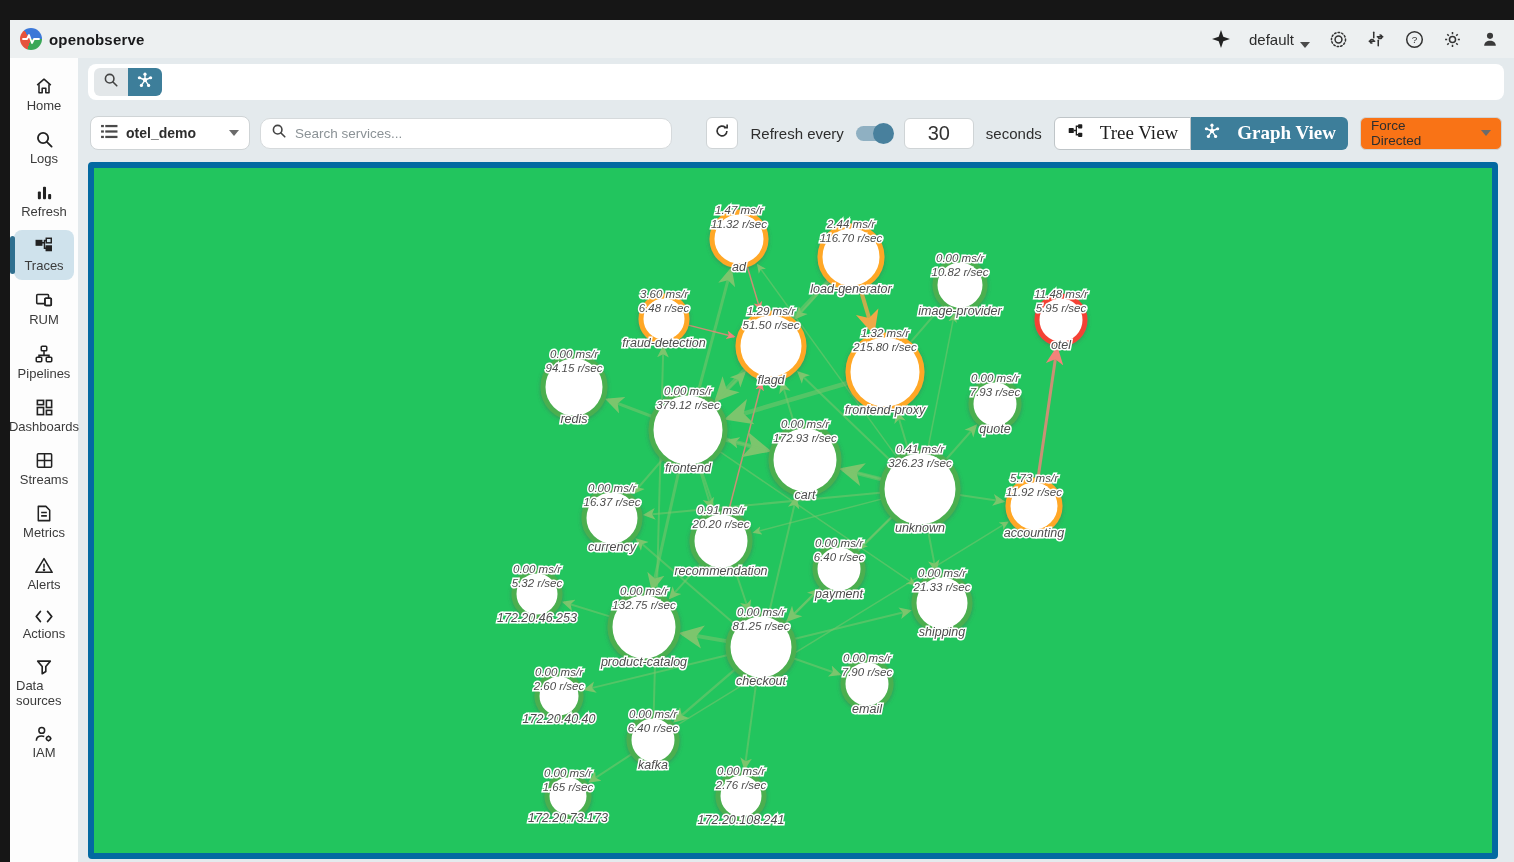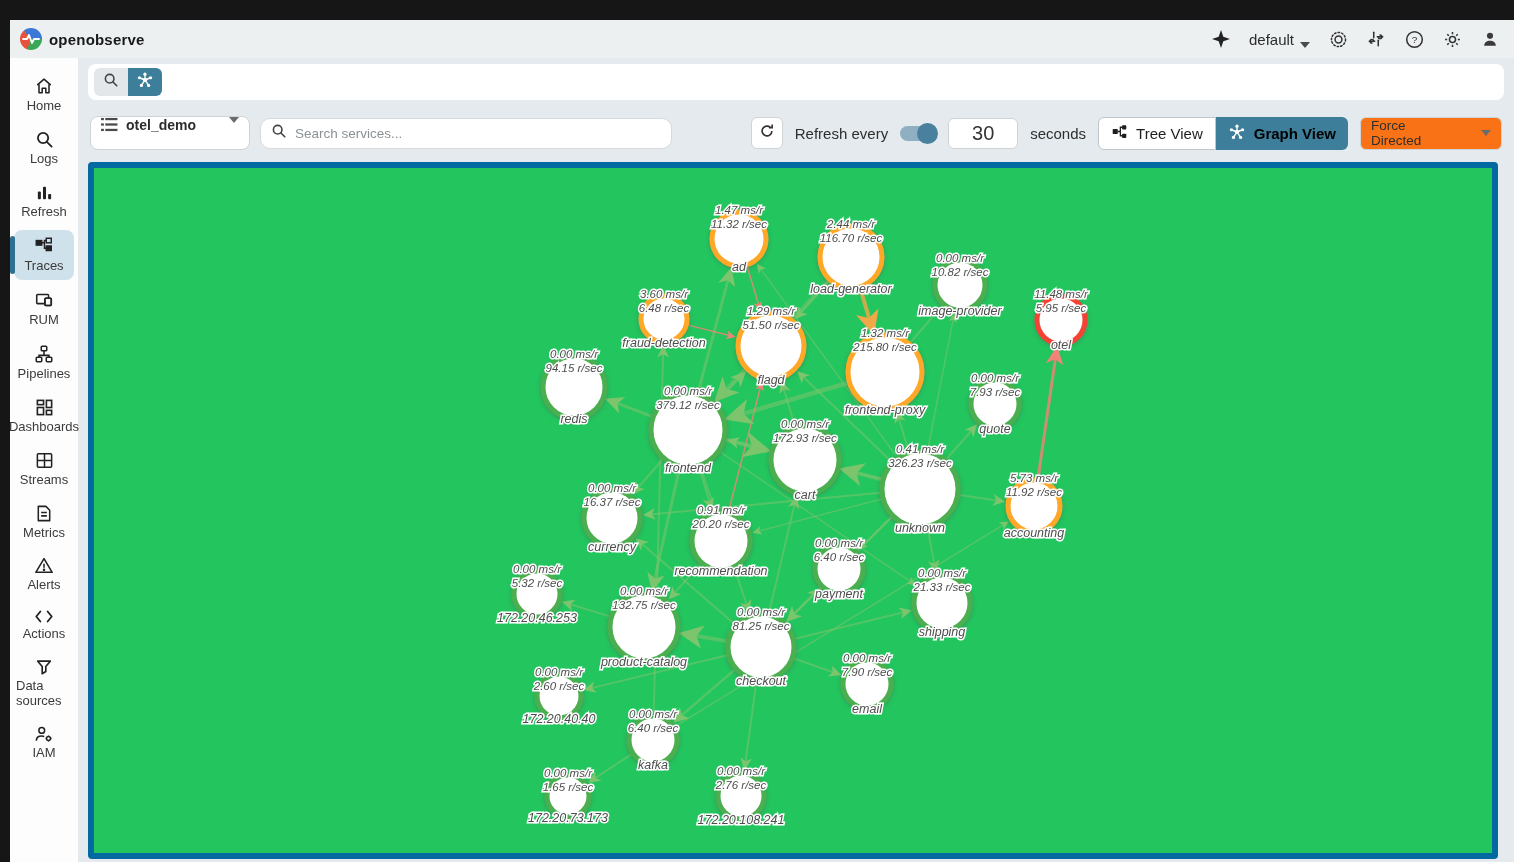--- a/index.html
+++ b/index.html
@@ -35,40 +35,40 @@
 
   
   .tabstrip { background:#ffffff; border-radius:8px; height:36px; display:flex; align-items:center; padding:0 6px; }
   .tab { width:34px; height:28px; display:flex; align-items:center; justify-content:center; cursor:pointer; }
   .tab.search { background:#e3e7e9; border-radius:6px 0 0 6px; }
   .tab.map { background:#3d7e9a; border-radius:0 6px 6px 0; }
 
   
   .toolbar { display:flex; align-items:center; margin:16px 2px 0 2px; gap:10px; }
   .stream-select { width:160px; height:34px; background:#fff; border:1px solid #cfd4d6; border-radius:8px;
-                   display:flex; gap:8px; padding:0 10px; cursor:pointer; }
+                   display:flex; align-items:center; gap:8px; padding:0 10px; cursor:pointer; }
   .stream-select .txt { font-size:14px; font-weight:bold; color:#2d2d2d; }
   .stream-select .caret { margin-left:auto; border-top-color:#6b6b6b; }
   .search-box { width:412px; height:31px; background:#fff; border:1px solid #d6dadc; border-radius:10px;
                 display:flex; align-items:center; gap:8px; padding:0 10px; }
   .search-box input { border:none; outline:none; font-size:13.5px; color:#333; width:100%; background:transparent;
                       font-family:"Liberation Sans", sans-serif; }
   .search-box input::placeholder { color:#8b9296; }
   .toolbar-right { margin-left:auto; display:flex; align-items:center; gap:12px; }
   .refresh-btn { width:32px; height:32px; background:#fff; border:1px solid #cfd4d6; border-radius:6px;
                  display:flex; align-items:center; justify-content:center; cursor:pointer; }
   .refresh-lbl, .seconds-lbl { font-size:15px; color:#2e2e2e; }
   .toggle { width:36px; height:15px; background:#8fb0c2; border-radius:8px; position:relative; cursor:pointer; }
   .toggle .knob { position:absolute; right:-2px; top:-3px; width:21px; height:21px; border-radius:50%; background:#48809d; }
   .interval-input { width:70px; height:31px; background:#fff; border:1px solid #cfd4d6; border-radius:6px;
                     text-align:center; font-size:20px; color:#333; outline:none; font-family:"Liberation Sans", sans-serif; }
   .seg { display:flex; height:33px; }
-  .seg-btn { display:flex; align-items:center; gap:8px; padding:0 12px; font-size:15px; cursor:pointer; }
+  .seg-btn { display:flex; align-items:center; gap:16px; padding:0 12px; font-size:19px; cursor:pointer;font-family:Liberation Serif, serif; }
   .seg-btn.tree { background:#fff; color:#1e1e1e; border:1px solid #bfc5c8; border-radius:6px 0 0 6px; }
-  .seg-btn.graph { background:#3d7e9a; color:#000000; border-radius:0 6px 6px 0; font-weight:bold; }
+  .seg-btn.graph { background:#3d7e9a; color:#ffffff; border-radius:0 6px 6px 0; font-weight:bold; }
   .layout-select { width:142px; height:33px; background:#f97316; border:1px solid #cfd4d6; border-radius:6px;
                    display:flex; align-items:center; padding:0 10px; font-size:13.5px; color:#2e2e2e; cursor:pointer;gap:39px; }
   .layout-select .caret { margin-left:auto; border-top-color:#6b6b6b; }
 
   
   .graph-panel { margin-top:12px; background:#22c55e; border:6px solid #0369a1; border-radius:4px;
                  width:1410px; height:697px; position:relative; overflow:hidden;font-style:italic; }
   .graph-panel svg text { font-family:"Liberation Sans", sans-serif; }
 </style>
 </head>

